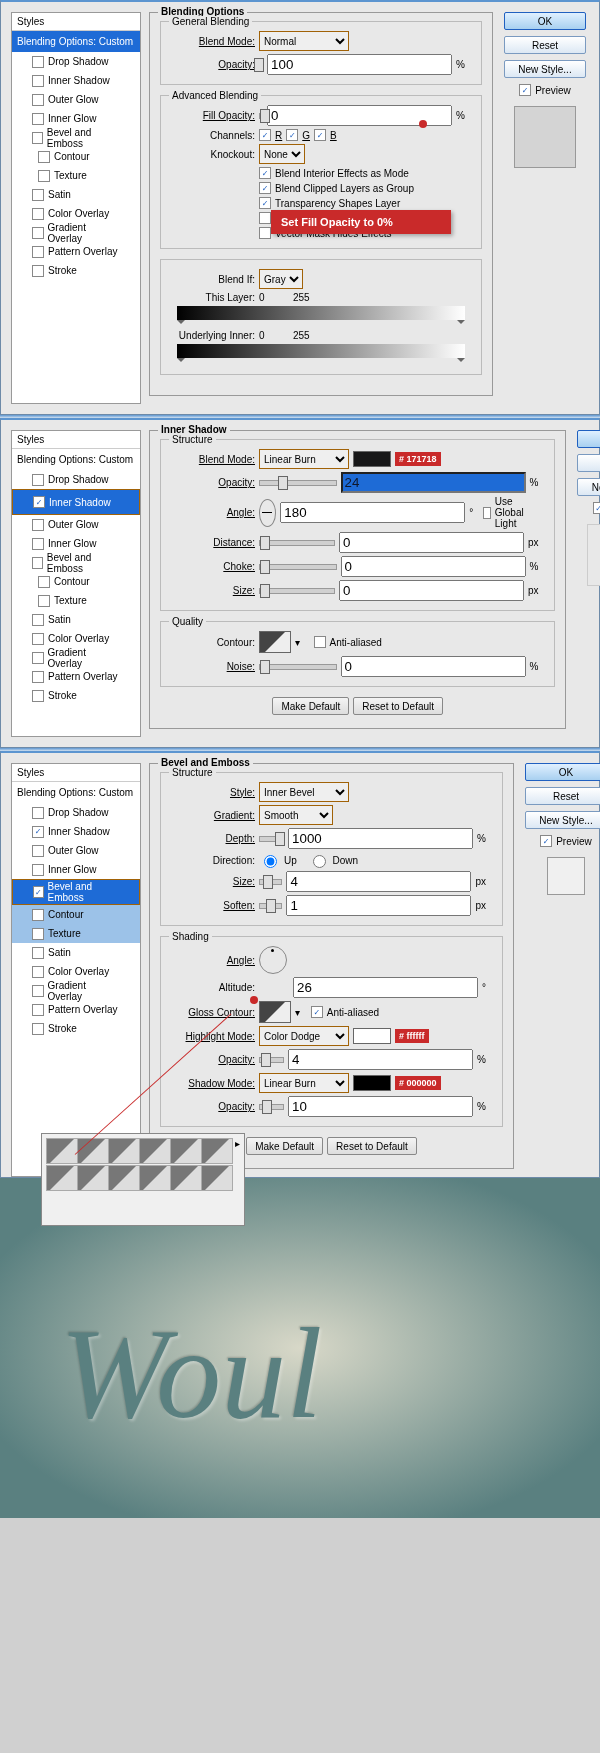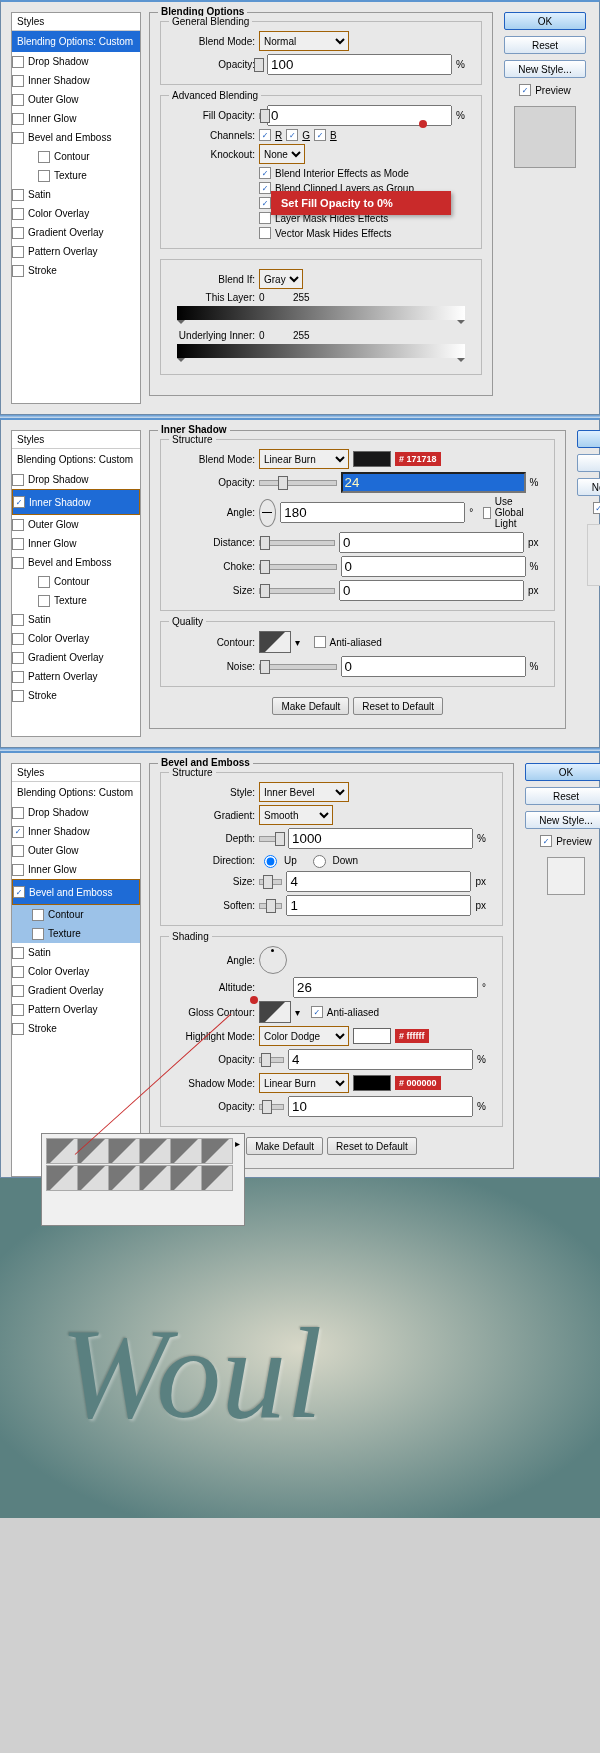--- a/index.html
+++ b/index.html
@@ -1,32 +1,32 @@
 <!DOCTYPE html>
 <html><head>
 <meta charset="utf-8">
 <style>
 body{margin:0;font-family:Tahoma,Arial,sans-serif;font-size:10px;background:#d0d0d0;width:600px}
 .dlg{background:#e8e8e8;border:1px solid #6d8aa8;border-top:2px solid #5c95d0;margin:0;padding:10px;display:flex;gap:8px;position:relative}
 .styles-box{width:128px;border:1px solid #999;background:#fff;flex-shrink:0}
 .styles-hdr{padding:3px 5px;border-bottom:1px solid #ccc;font-size:10px}
-.style-item{padding:2px 0;display:flex;align-items:center;gap:4px;height:15px;cursor:pointer}
+.style-item{padding:2px 20px;display:flex;align-items:center;gap:4px;height:15px;cursor:pointer}
 .style-item.sel{background:#1e6bd6;color:#fff}
 .style-item.selhdr{background:#1e6bd6;color:#fff;padding:3px 5px}
 .style-item .cb{width:10px;height:10px;border:1px solid #888;background:#fff;display:flex;align-items:center;justify-content:center;font-size:8px}
 .style-item.sub{padding-left:26px}
 .style-item.sub2{padding-left:20px}
 .center{flex:1;position:relative}
 .fieldset{border:1px solid #999;margin:0 0 8px 0;padding:8px 10px 10px;position:relative}
 .fieldset>.legend{position:absolute;top:-7px;left:8px;background:#e8e8e8;padding:0 3px;font-weight:bold;font-size:10px}
 .subfs{border:1px solid #bbb;padding:6px 16px;margin-bottom:10px;position:relative}
 .subfs>.lg{position:absolute;top:-6px;left:8px;background:#e8e8e8;padding:0 3px;font-size:10px}
 .row{display:flex;align-items:center;margin:3px 0;gap:4px}
 .lbl{text-align:right;width:78px;flex-shrink:0}
-.lbl.u{}
+.lbl.u{text-decoration:underline}
 select,.sel{font-size:10px;height:20px;border:1px solid #a16207}
 .slider{height:4px;background:#d0d0d0;border:1px solid #999;flex:1;position:relative}
 .slider .th{width:8px;height:12px;background:#e0e0e0;border:1px solid #666;position:absolute;top:-5px}
 .cb2{width:10px;height:10px;border:1px solid #888;background:#fff;display:inline-flex;align-items:center;justify-content:center;font-size:8px;color:#2060c0}
 .btncol{width:88px;flex-shrink:0;display:flex;flex-direction:column;gap:6px;align-items:center}
 .btn{width:82px;height:18px;border:1px solid #7a9ac0;background:linear-gradient(#fff,#dce8f4);font-size:10px;border-radius:2px;cursor:pointer}
 .btn.ok{border:1px solid #2060c0;background:linear-gradient(#e0f0ff,#a8d0f0)}
 .prev{display:flex;align-items:center;gap:4px}
 .swatch{width:60px;height:60px;background:#d4d4d4;border:1px solid #999;margin-top:4px}
 .bif{height:14px;background:linear-gradient(to right,#000,#fff);position:relative;margin:2px 0 10px}
@@ -191,21 +191,21 @@
             <span style="width:30px">0</span>
             <span>255</span>
           </div>
     <div class="bif">
             <div class="tri" style="left:0"></div>
             <div class="tri" style="right:0"></div>
           </div>
    </div>
   </div>
   <div class="reddot" style="left:270px;top:108px"></div>
-  <div class="callout" style="left:122px;top:179px;width:160px">Set Fill Opacity to 0%</div>
+  <div class="callout" style="left:122px;top:198px;width:160px">Set Fill Opacity to 0%</div>
  </div>
  <div class="btncol">
   <button class="btn ok">OK</button>
   <button class="btn">Reset</button>
   <button class="btn">New Style...</button>
   <div class="prev">
         <span class="cb2">✓</span>
         <span>Preview</span>
       </div>
   <div class="swatch"></div>
@@ -277,21 +277,21 @@
             <span class="lbl u">Blend Mode:</span>
             <select style="width:90px"><option>Linear Burn</option></select>
             <div class="colorsw" style="background:#171718"></div>
             <span class="hextag"># 171718</span>
           </div>
     <div class="row">
             <span class="lbl u">Opacity:</span>
             <div class="slider">
               <div class="th" style="left:24%"></div>
             </div>
-            <input style="background: rgb(30, 107, 214); color: #fef9c3;" value="24">
+            <input style="background: rgb(30, 107, 214); color: #0f172a;" value="24">
             <span>%</span>
           </div>
     <div class="row"><span class="lbl u">Angle:</span><div class="angle">
               <div class="hand"></div>
             </div><input value="180" style="">°&nbsp;&nbsp;<span class="cb2"></span><span>Use Global Light</span></div>
     <div class="row">
             <span class="lbl u">Distance:</span>
             <div class="slider">
               <div class="th" style="left:0"></div>
             </div>

